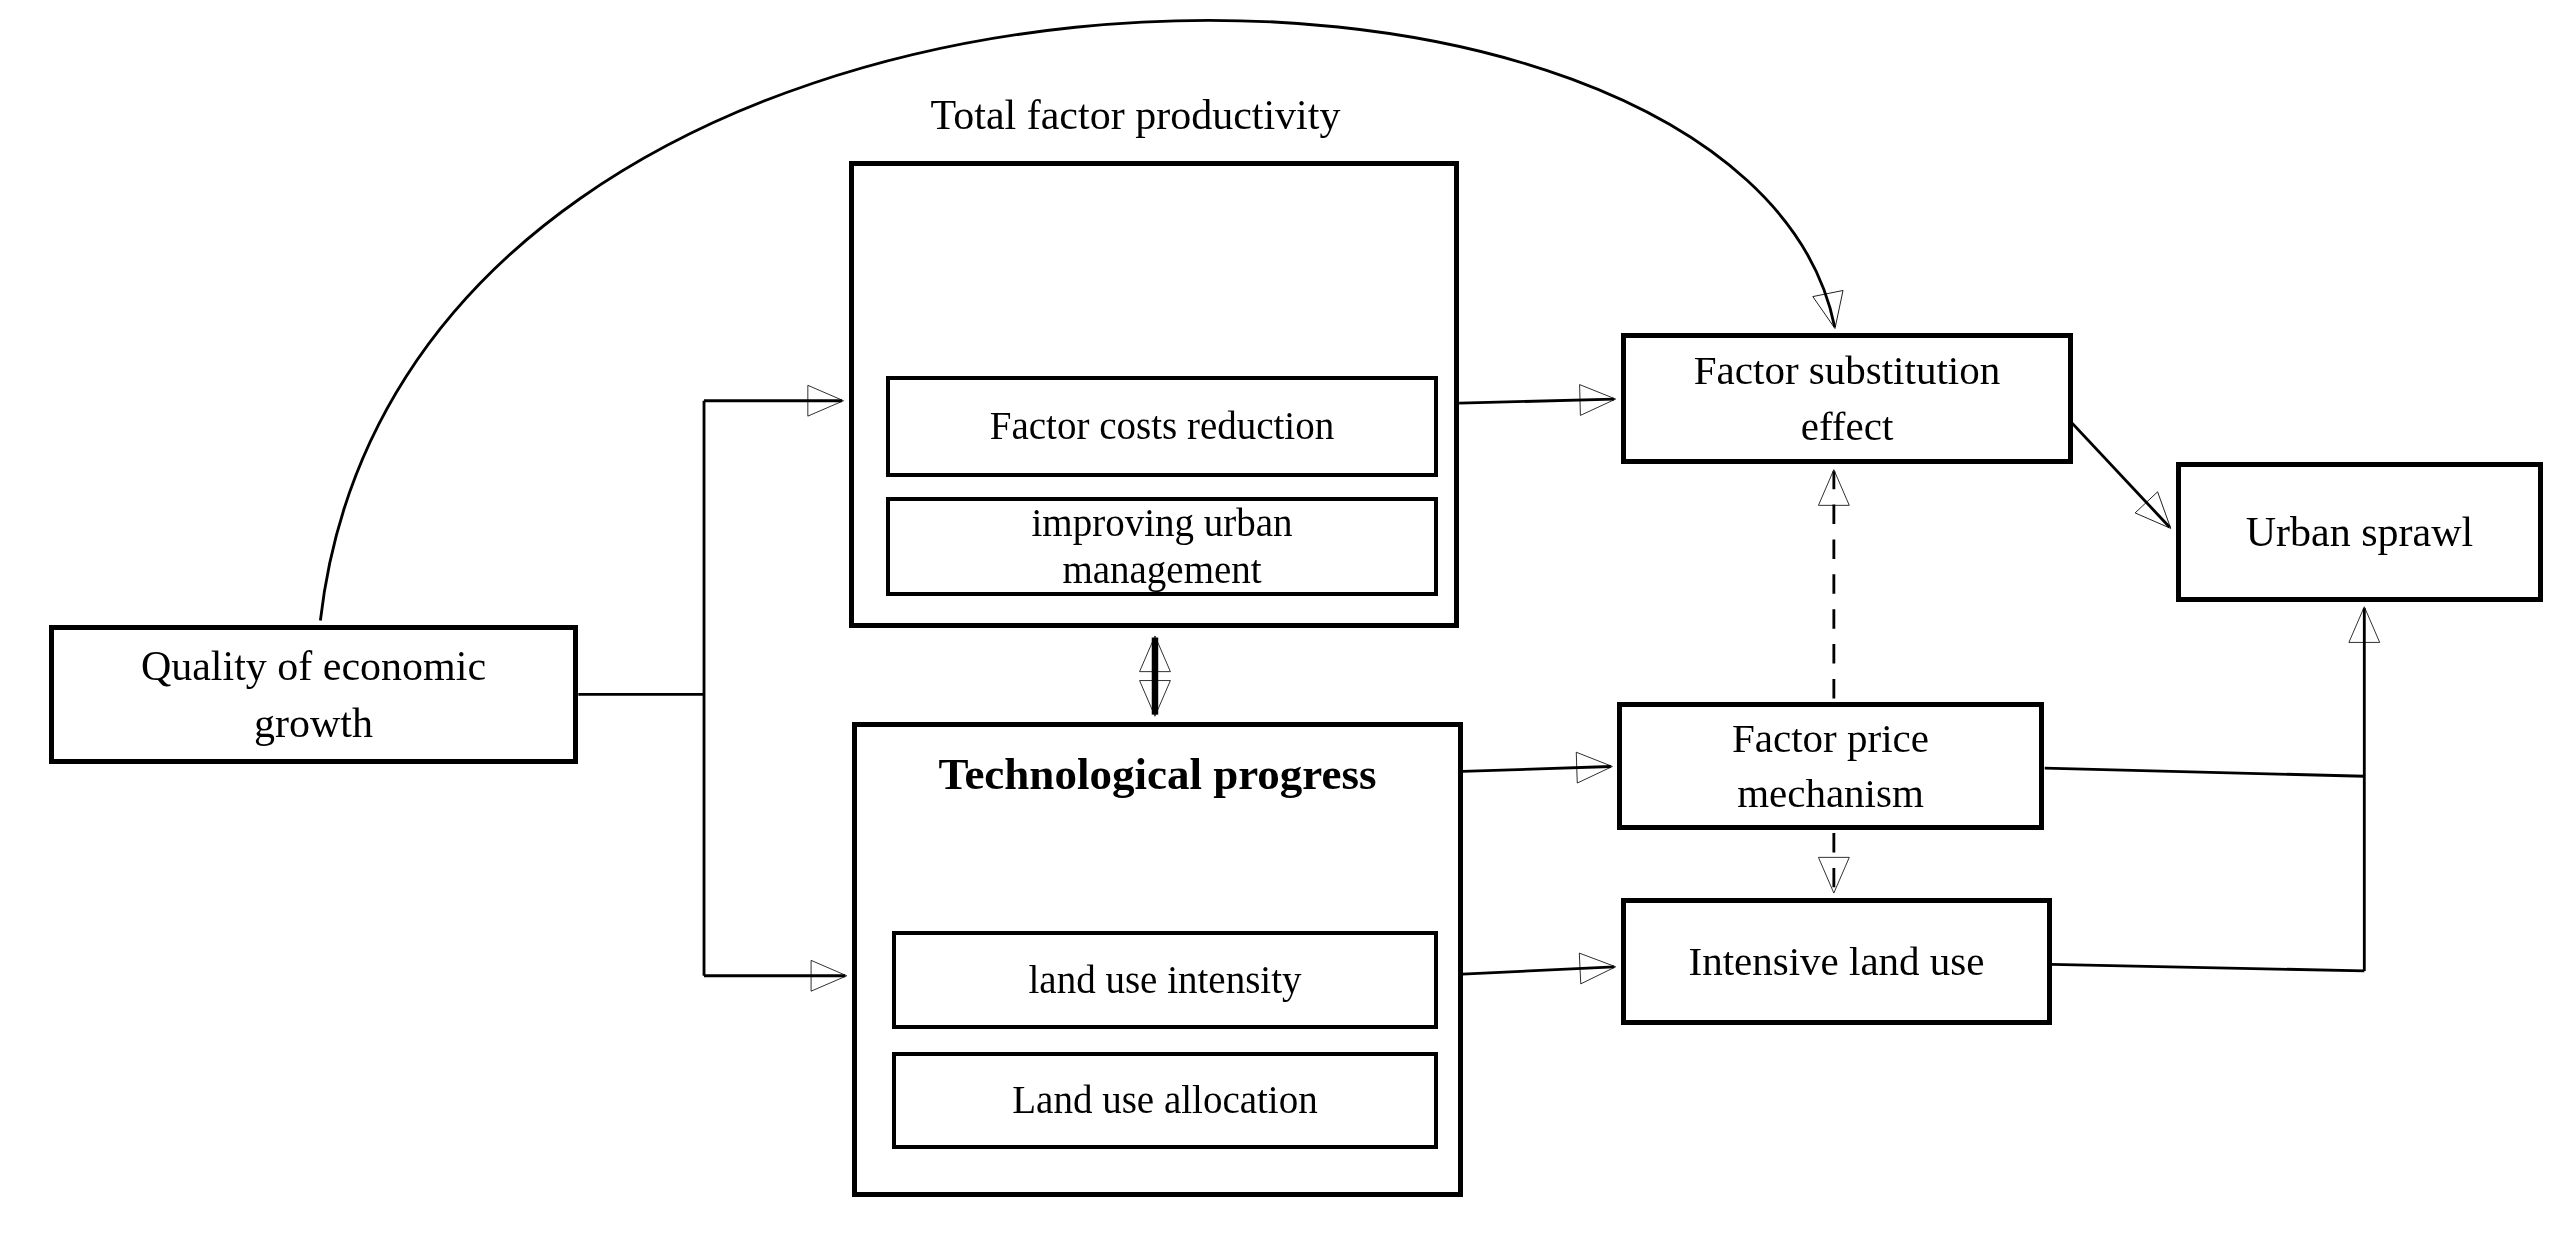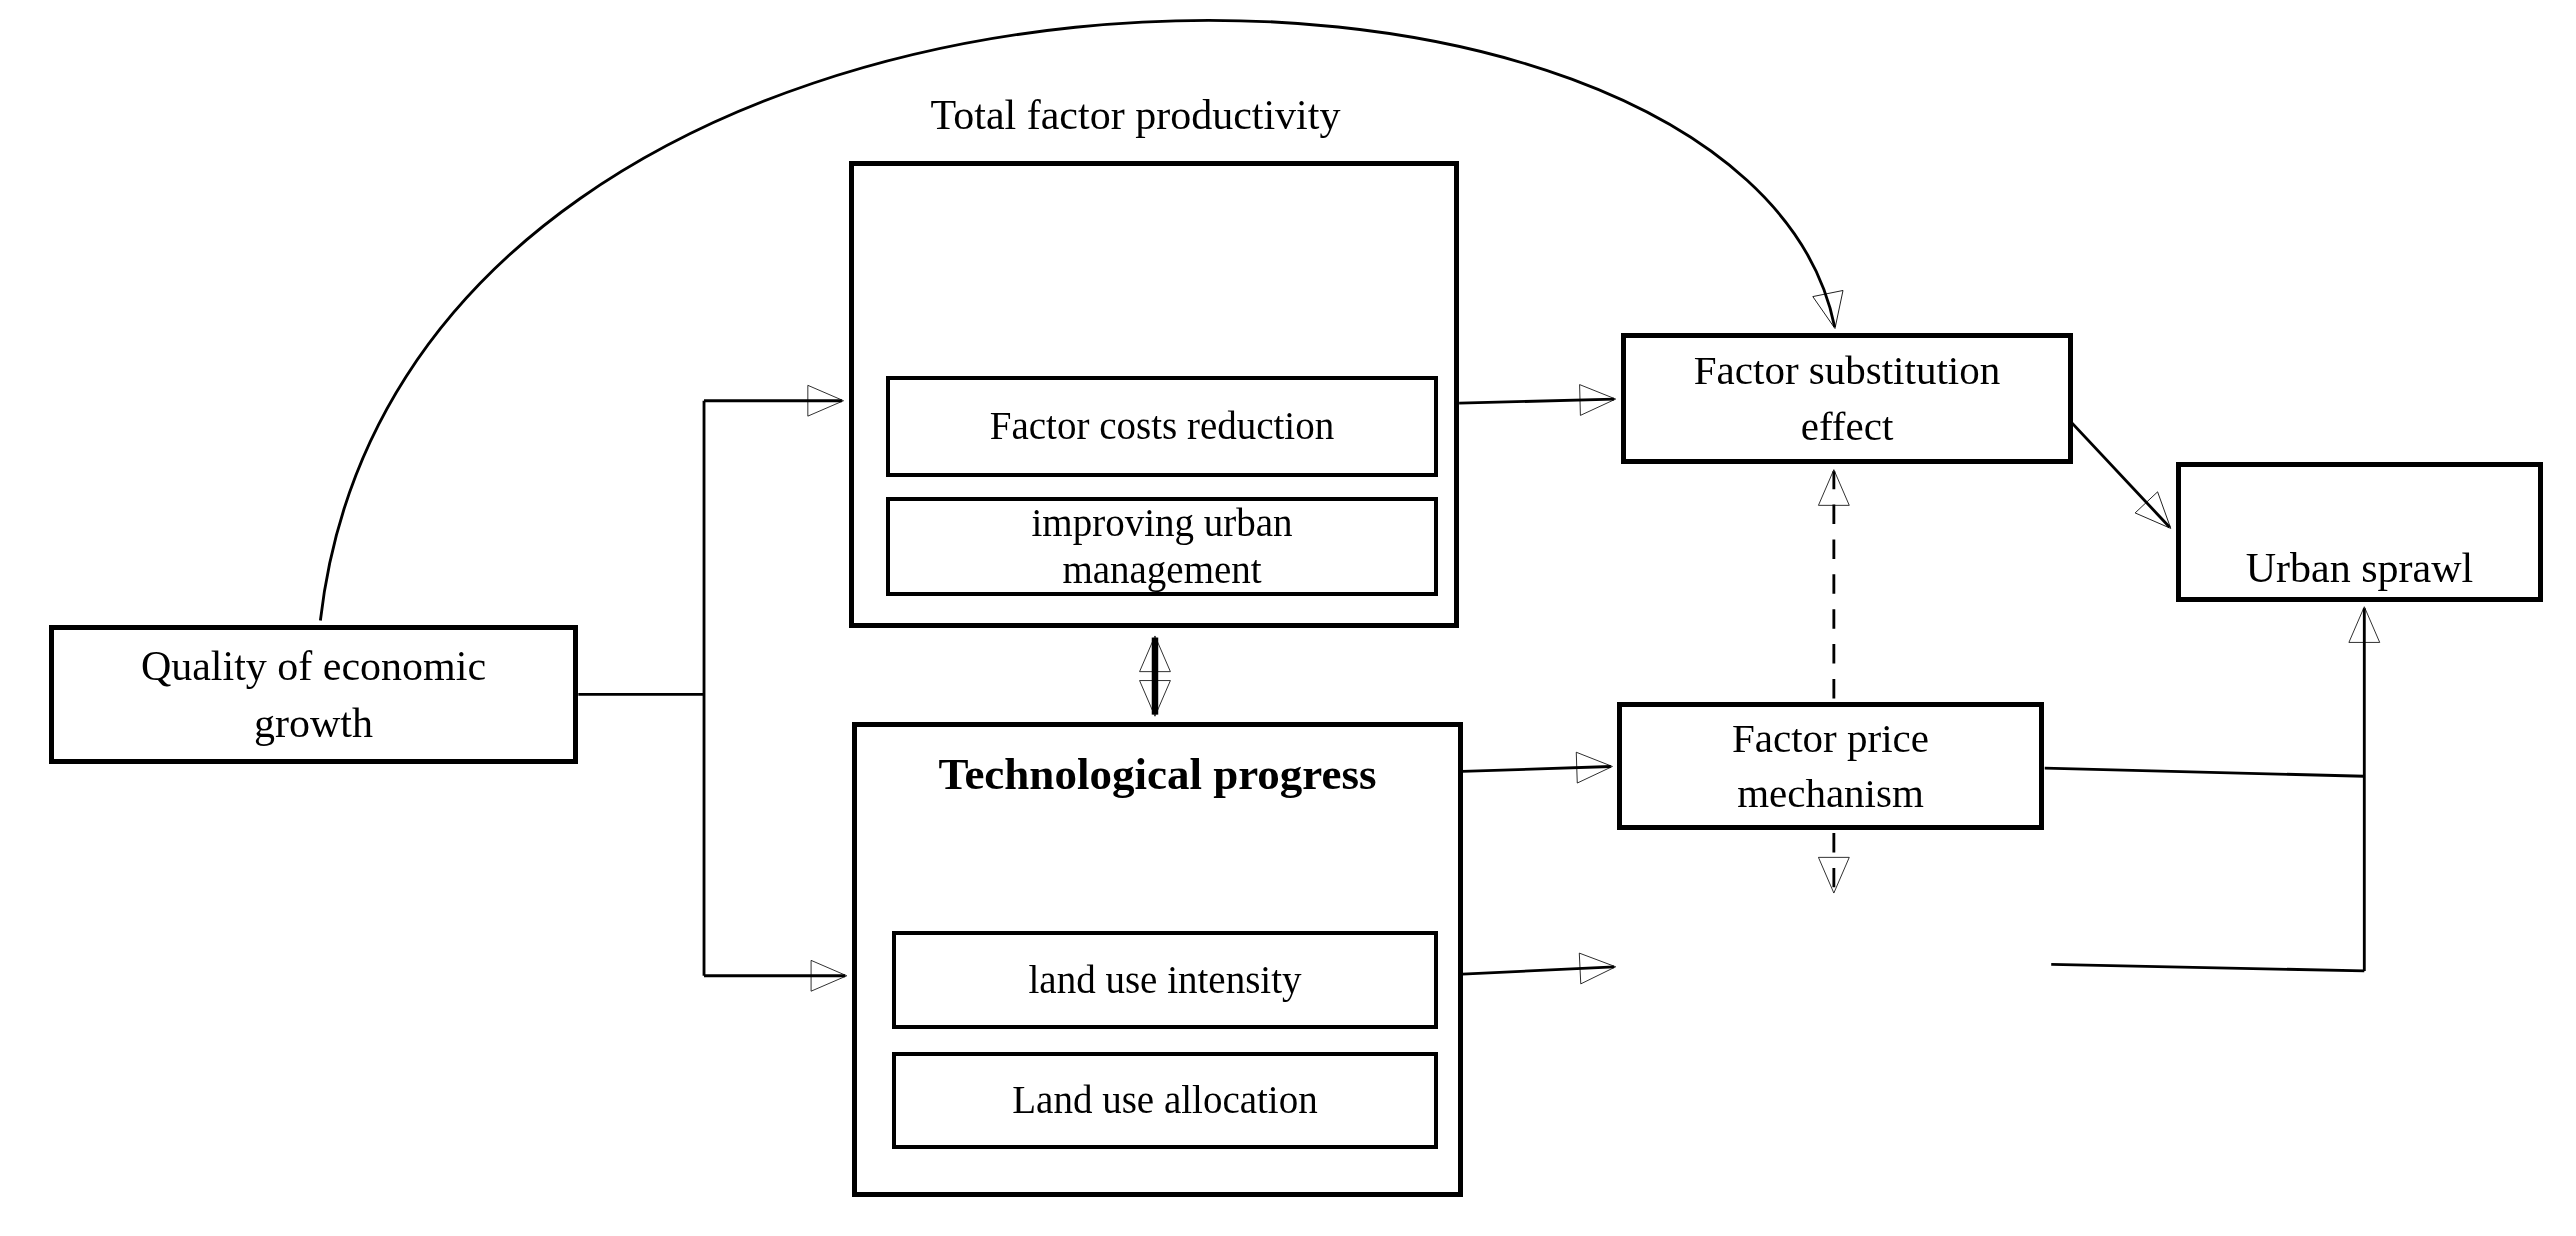--- a/index.html
+++ b/index.html
@@ -87,19 +87,22 @@
   </div>
 
   <div class="node" style="left:1621px;top:333px;width:452px;height:131px;padding:0 24px;font-size:41px;">
     <span>Factor substitution effect</span>
   </div>
 
   <div class="node" style="left:1617px;top:702px;width:427px;height:128px;padding:0 24px;font-size:41px;">
     <span>Factor price mechanism</span>
   </div>
 
+  <div class="node" style="left:1621px;top:898px;width:431px;height:127px;font-size:41px;">
+    <span>Intensive land use</span>
+  </div>
 
-  <div class="node" style="left:2176px;top:462px;width:367px;height:140px;font-size:42px;align-items:flex-end;">
+  <div class="node" style="left:2176px;top:462px;width:367px;height:140px;font-size:42px;">
     <span>Urban sprawl</span>
   </div>
 
 </div>
 
 
 </body></html>

